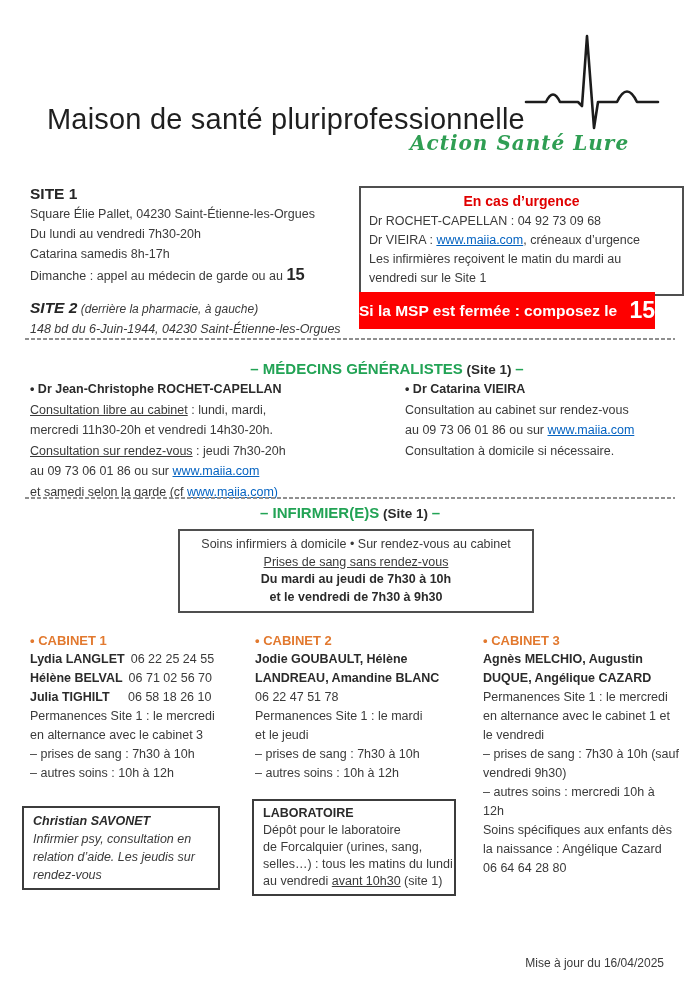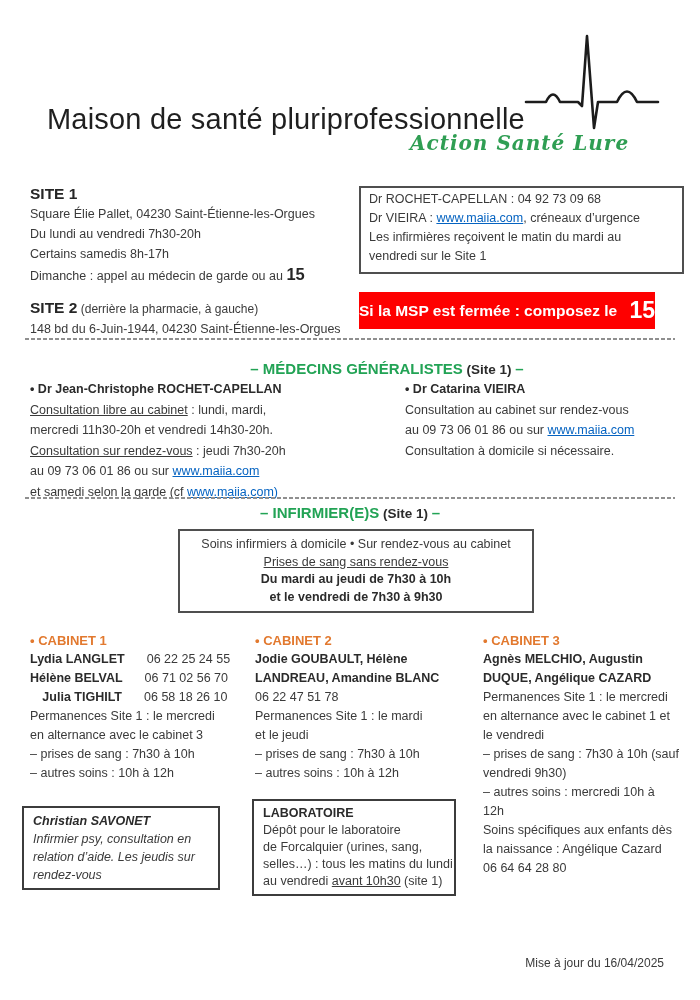--- a/index.html
+++ b/index.html
@@ -19,21 +19,21 @@
   .ecg{left:524px;top:30px;}
   .brand{left:410px;top:131px;width:190px;text-align:center;
     font-family:"DejaVu Serif",serif;font-style:italic;font-weight:bold;
     font-size:20px;color:#2f9e53;letter-spacing:1px;white-space:nowrap;}
 
   
   .sites{left:30px;top:184px;width:325px;line-height:20px;}
   .site-title{font-size:15.5px;font-weight:bold;color:#262626;}
   .site-sub{font-size:12px;font-weight:normal;color:#3a3a3a;}
   .num15{font-weight:bold;font-size:16.5px;color:#262626;}
-  .site2{margin-top:12px;}
+  .site2{margin-top:12px;font-style:italic;}
 
   
   .emg-box{left:359px;top:186px;width:305px;border:2px solid #4f4f4f;
     padding:2px 8px 6px 8px;line-height:19px;background:#fff;}
   .emg-title{text-align:center;color:#e00000;font-weight:bold;font-size:14px;line-height:22px;}
   .banner{left:359px;top:292px;width:296px;height:37px;background:#fe0000;color:#ffffff;
     font-weight:bold;font-size:15.5px;display:flex;align-items:center;justify-content:space-between;}
   .banner .num{font-size:23px;margin-left:5px;}
 
   
@@ -53,21 +53,21 @@
     text-align:center;line-height:17.5px;padding:5px 4px;}
   .inf-box .b{font-weight:bold;color:#2b2b2b;}
 
   
   .cab{top:631px;line-height:19px;}
   .cab1{left:30px;width:218px;}
   .cab2{left:255px;width:220px;}
   .cab3{left:483px;width:207px;}
   .cab-title{color:#E2792F;font-weight:bold;font-size:13px;}
   .mrow{display:flex;}
-  .mname{font-weight:bold;color:#2b2b2b;min-width:92px;padding-right:22px;white-space:nowrap;text-align:right;}
+  .mname{font-weight:bold;color:#2b2b2b;min-width:92px;padding-right:6px;white-space:nowrap;}
   .cab .names{font-weight:bold;color:#2b2b2b;}
 
   
   .sbox{border:2px solid #3c3c3c;background:#fff;padding:4px 9px;line-height:18px;}
   .savonet{left:22px;top:806px;width:176px;font-style:italic;}
   .labo{left:252px;top:799px;width:182px;line-height:17px;}
   .sbox .title{font-weight:bold;color:#2b2b2b;}
 
   .footer{top:956px;right:36px;font-size:12px;color:#3a3a3a;}
 </style>
@@ -79,29 +79,30 @@
   <h1 class="abs doc-title">Maison de santé pluriprofessionnelle</h1>
   <svg class="abs ecg" width="136" height="105" viewBox="0 0 136 105">
     <path d="M2 72 H22 Q29 57 36 72 H54 L58 76 L63 6 L70 98 L74 72 H93 Q103 51 113 72 H134" fill="none" stroke="#1c1c1c" stroke-width="2.6" stroke-linejoin="round" stroke-linecap="round"></path>
   </svg>
   <div class="abs brand">Action Santé Lure</div>
 
   <div class="abs sites">
     <div class="ln site-title">SITE 1</div>
     <div class="ln">Square Élie Pallet, 04230 Saint-Étienne-les-Orgues</div>
     <div class="ln">Du lundi au vendredi 7h30-20h</div>
-    <div class="ln">Certains samedis 8h-17h</div>
+    <div class="ln">Catarina samedis 8h-17h</div>
     <div class="ln"><span>Dimanche : appel au médecin de garde ou au </span><span class="num15">15</span></div>
     <div class="site2">
       <div class="ln site-title"><span>SITE 2</span><span class="site-sub"> (derrière la pharmacie, à gauche)</span></div>
       <div class="ln">148 bd du 6-Juin-1944, 04230 Saint-Étienne-les-Orgues</div>
     </div>
   </div>
 
   <div class="abs emg-box">
+    <div class="emg-title ln">En cas d’urgence</div>
     <div class="ln">Dr ROCHET-CAPELLAN : 04 92 73 09 68</div>
     <div class="ln"><span>Dr VIEIRA : </span><span class="link">www.maiia.com</span><span>, créneaux d’urgence</span></div>
     <div class="ln">Les infirmières reçoivent le matin du mardi au</div>
     <div class="ln">vendredi sur le Site 1</div>
   </div>
 
   <div class="abs banner">
     <span>Si la MSP est fermée : composez le</span>
     <span class="num">15</span>
   </div>

